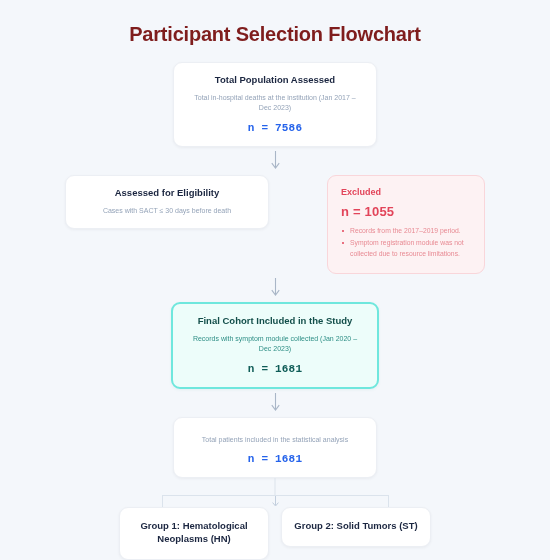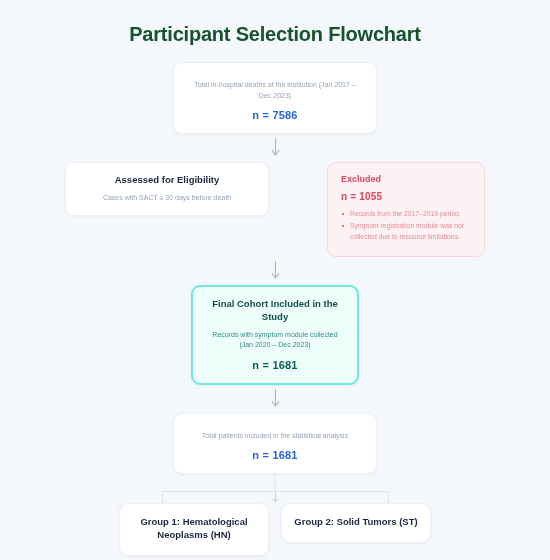--- a/index.html
+++ b/index.html
@@ -23,21 +23,21 @@
     position: relative;
     padding: 22px 0 0 0;
   }
 
   
   .header { text-align: center; margin-bottom: 16px; }
 
   .chart-title {
     font-size: 20px;
     font-weight: bold;
-    color: #14532d;
+    color: #7f1d1d;
     letter-spacing: -0.2px;
     line-height: 1.2;
   }
 
   .chart-subtitle {
     font-size: 8.5px;
     color: #94a3b8;
     margin-top: 9px;
     letter-spacing: 0.1px;
   }
@@ -78,26 +78,27 @@
     line-height: 1.5;
     margin-top: 6px;
   }
 
   .node-count {
     font-size: 11px;
     font-weight: bold;
     color: #2563eb;
     margin-top: 8px;
     letter-spacing: 0.2px;
+    font-family: Liberation Mono, monospace;
   }
 
   
   .node-total      { width: 204px; }
   .node-eligible   { width: 204px; }
-  .node-final      { width: 168px; }
+  .node-final      { width: 208px; }
   .node-analysis   { width: 204px; }
   .node-group      { width: 150px; padding: 12px 12px 13px 12px; }
 
   
   .node.highlight {
     background: #edfdfa;
     border: 2px solid #6fe7dd;
     box-shadow: 0 1px 3px rgba(45, 150, 140, 0.08);
   }
   .node.highlight .node-title { color: #134e4a; }
@@ -114,21 +115,21 @@
     padding: 11px 13px 12px 13px;
     margin-left: 40px;
   }
   .excluded-title {
     font-size: 9px;
     font-weight: bold;
     color: #e2455a;
     line-height: 1.3;
   }
   .excluded-count {
-    font-size: 10px;
+    font-size: 13px;
     font-weight: bold;
     color: #e2455a;
     margin-top: 5px;
     letter-spacing: 0.2px;
   }
   .excluded-list {
     list-style: none;
     margin-top: 7px;
   }
   .excluded-list li {
@@ -216,20 +217,21 @@
 <div class="page">
 
   <div class="header">
     <div class="chart-title">Participant Selection Flowchart</div>
   </div>
 
   <div class="flow">
 
     <div class="row">
       <div class="node node-total">
+        <div class="node-title">Total Population Assessed</div>
         <div class="node-desc">Total in-hospital deaths at the institution (Jan 2017 – Dec 2023)</div>
         <div class="node-count">n = 7586</div>
       </div>
     </div>
 
     <div class="arrow">
       <svg width="11" height="20" viewBox="0 0 11 20" aria-hidden="true">
         <line x1="5.5" y1="0" x2="5.5" y2="16" stroke="#a9b6c7" stroke-width="1.1"></line>
         <polyline points="1.8,12.2 5.5,17 9.2,12.2" fill="none" stroke="#a9b6c7" stroke-width="1.1"></polyline>
       </svg>

